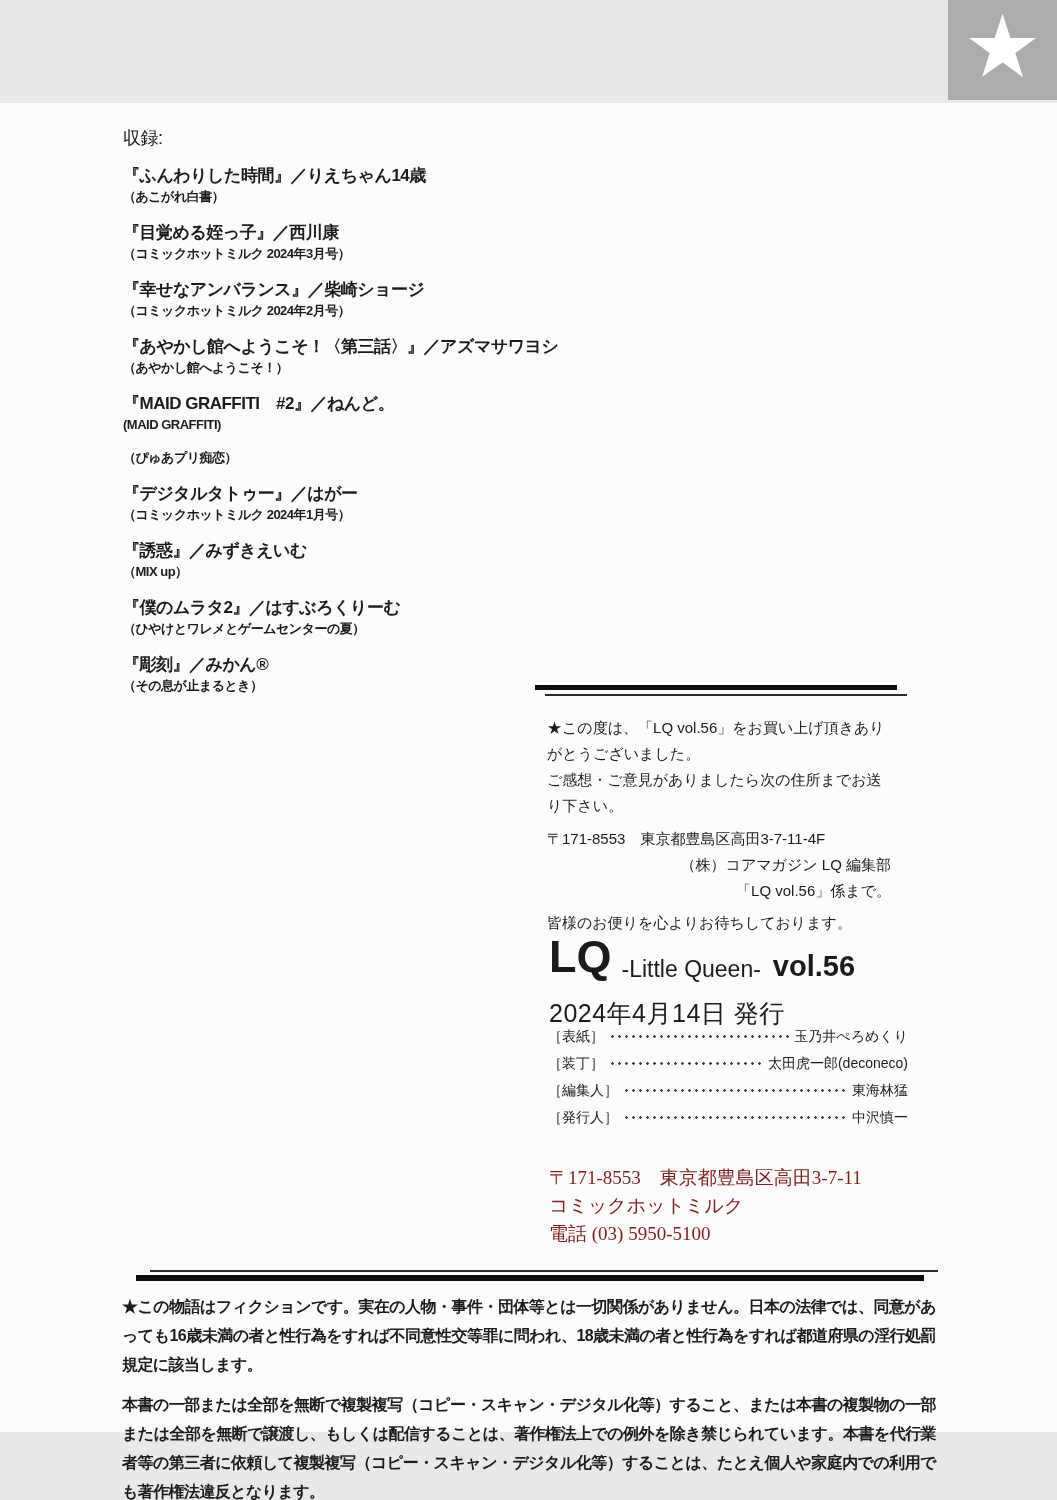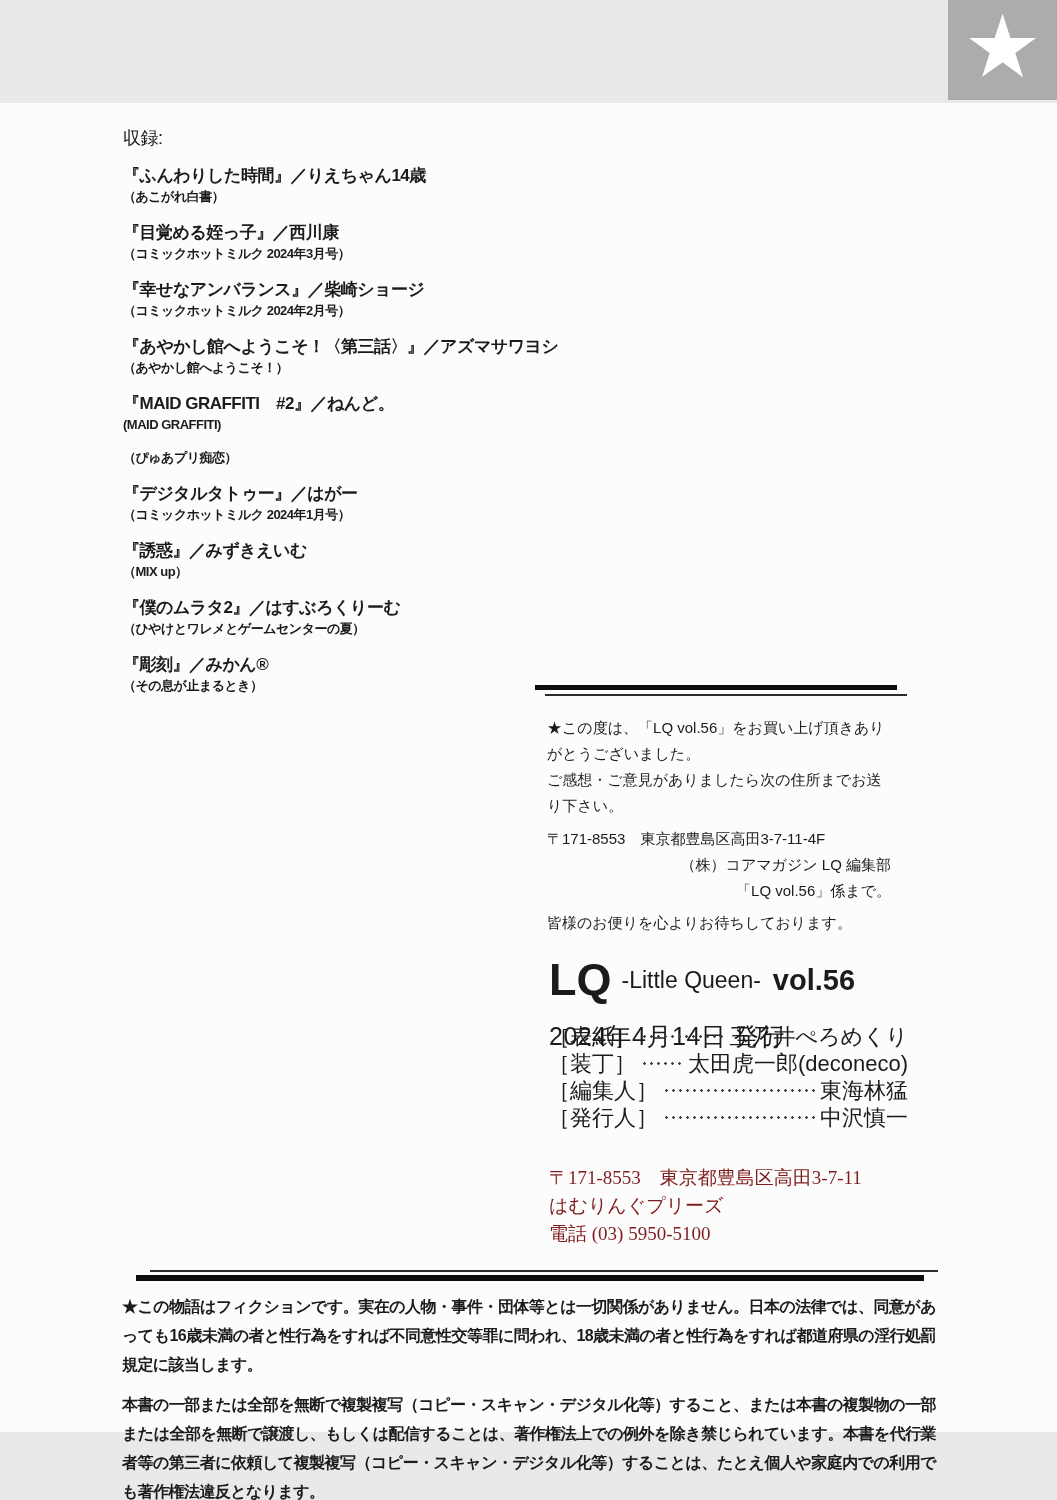--- a/index.html
+++ b/index.html
@@ -68,31 +68,31 @@
     font-size: 15px; line-height: 26px; letter-spacing: 0;
   }
   .notice p { margin: 0; }
   .notice .addr-block { margin-top: 7px; }
   .notice .addr-line1 { white-space: nowrap; }
   .notice .addr-line2, .notice .addr-line3 { text-align: right; }
   .notice .closing { margin-top: 6px; white-space: nowrap; }
 
   
   .masthead { position: absolute; left: 549px; top: 931px; width: 380px; }
-  .mast-line { display: flex; align-items: center; white-space: nowrap; margin-top: 23px; }
+  .mast-line { display: flex; align-items: flex-end; white-space: nowrap; }
   .mast-title { font-size: 45px; font-weight: 800; letter-spacing: 0px; }
   .mast-subtitle { font-size: 23px; font-weight: 500; margin-left: 10px; }
   .mast-volume { font-size: 29px; font-weight: 800; margin-left: 12px; }
   .mast-date { font-size: 25px; font-weight: 400; margin-top: 14px; letter-spacing: 0.5px; }
 
   
   .credits { position: absolute; left: 548px; top: 1023px; width: 360px; }
   .credit-row {
     display: flex; align-items: center; height: 27px;
-    font-size: 22px; font-weight: 500; white-space: nowrap;
+    font-size: 14px; font-weight: 500; white-space: nowrap;
   }
   .credit-leader {
     flex: 1; align-self: stretch; margin: 0 5px;
     background-image: radial-gradient(circle, #3d3d3d 1.1px, transparent 1.5px);
     background-size: 7px 7px;
     background-repeat: repeat-x;
     background-position: left center;
   }
 
   
@@ -222,21 +222,21 @@
 
     <div class="credit-row">
       <span class="credit-role">［発行人］</span>
       <span class="credit-leader"></span>
       <span class="credit-name">中沢慎一</span>
     </div>
   </div>
 
   <div class="publisher">
     <div>〒171-8553　東京都豊島区高田3-7-11</div>
-    <div>はむりんぐプリーズ</div>
+    <div>コミックホットミルク</div>
     <div>電話 (03) 5950-5100</div>
   </div>
 
   <div class="rule-set legal-rules">
     <div class="rule-thin"></div>
     <div class="rule-thick"></div>
   </div>
 
   <div class="legal">
     <p>★この物語はフィクションです。実在の人物・事件・団体等とは一切関係がありません。日本の法律では、同意があっても16歳未満の者と性行為をすれば不同意性交等罪に問われ、18歳未満の者と性行為をすれば都道府県の淫行処罰規定に該当します。</p>

